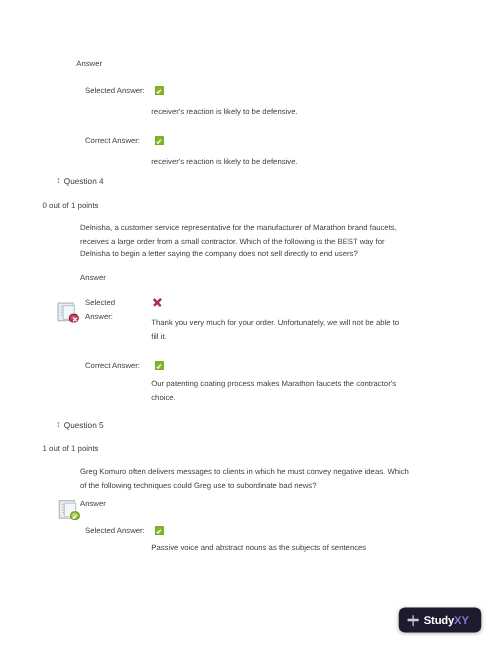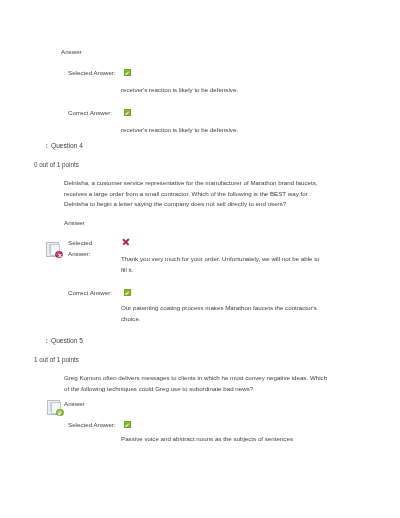--- a/index.html
+++ b/index.html
@@ -317,14 +317,18 @@
     <span class="badge good">
         <span class="bcheck"></span>
       </span>
   </div>
 
   <div class="ans-label" style="left:68px; top:420px;">Selected Answer:</div>
   <span class="mark-correct" style="left:124px; top:420.5px;"></span>
 
   <div class="ans-text" style="left:121px; top:434px; width:260px;">Passive voice and abstract nouns as the subjects of sentences</div>
 
+  <div class="watermark">
+    <span class="plus"></span>
+    <span class="wm-text"><span class="wm-study">Study</span><span class="wm-xy">XY</span></span>
+  </div>
 
 </div>
 
 </body></html>

